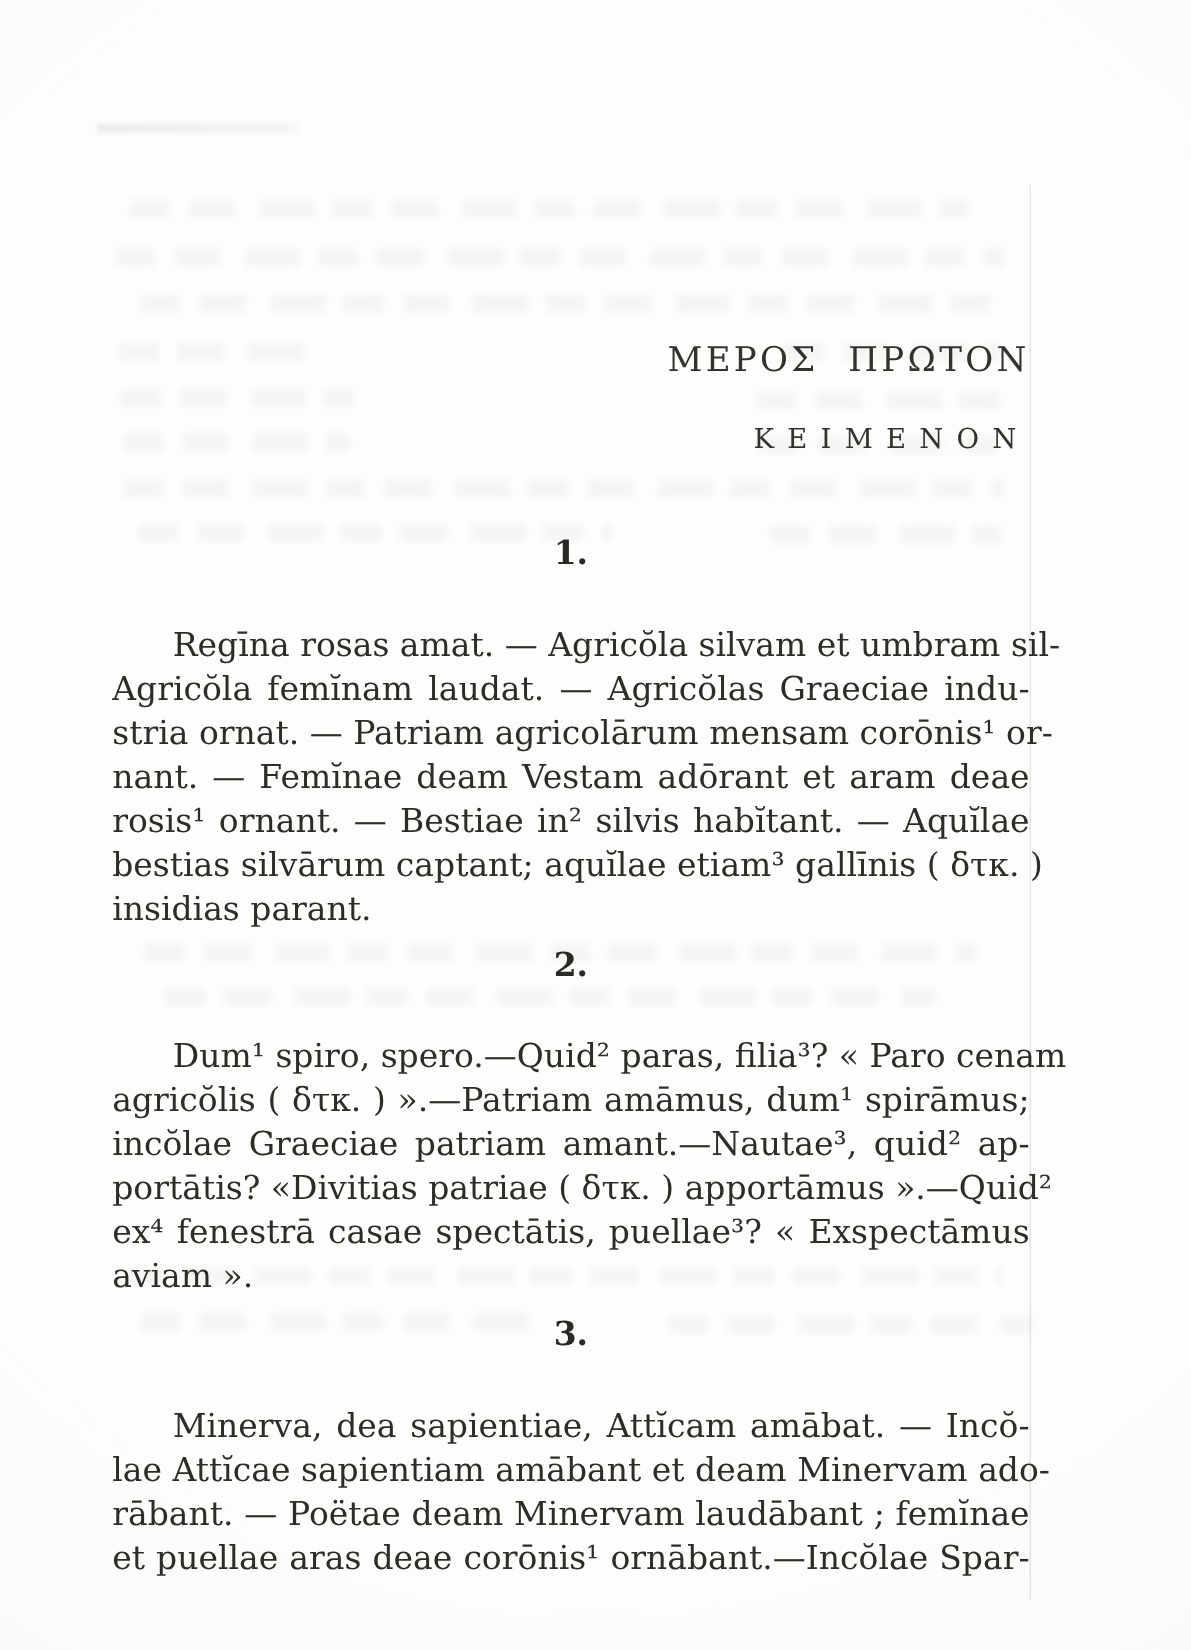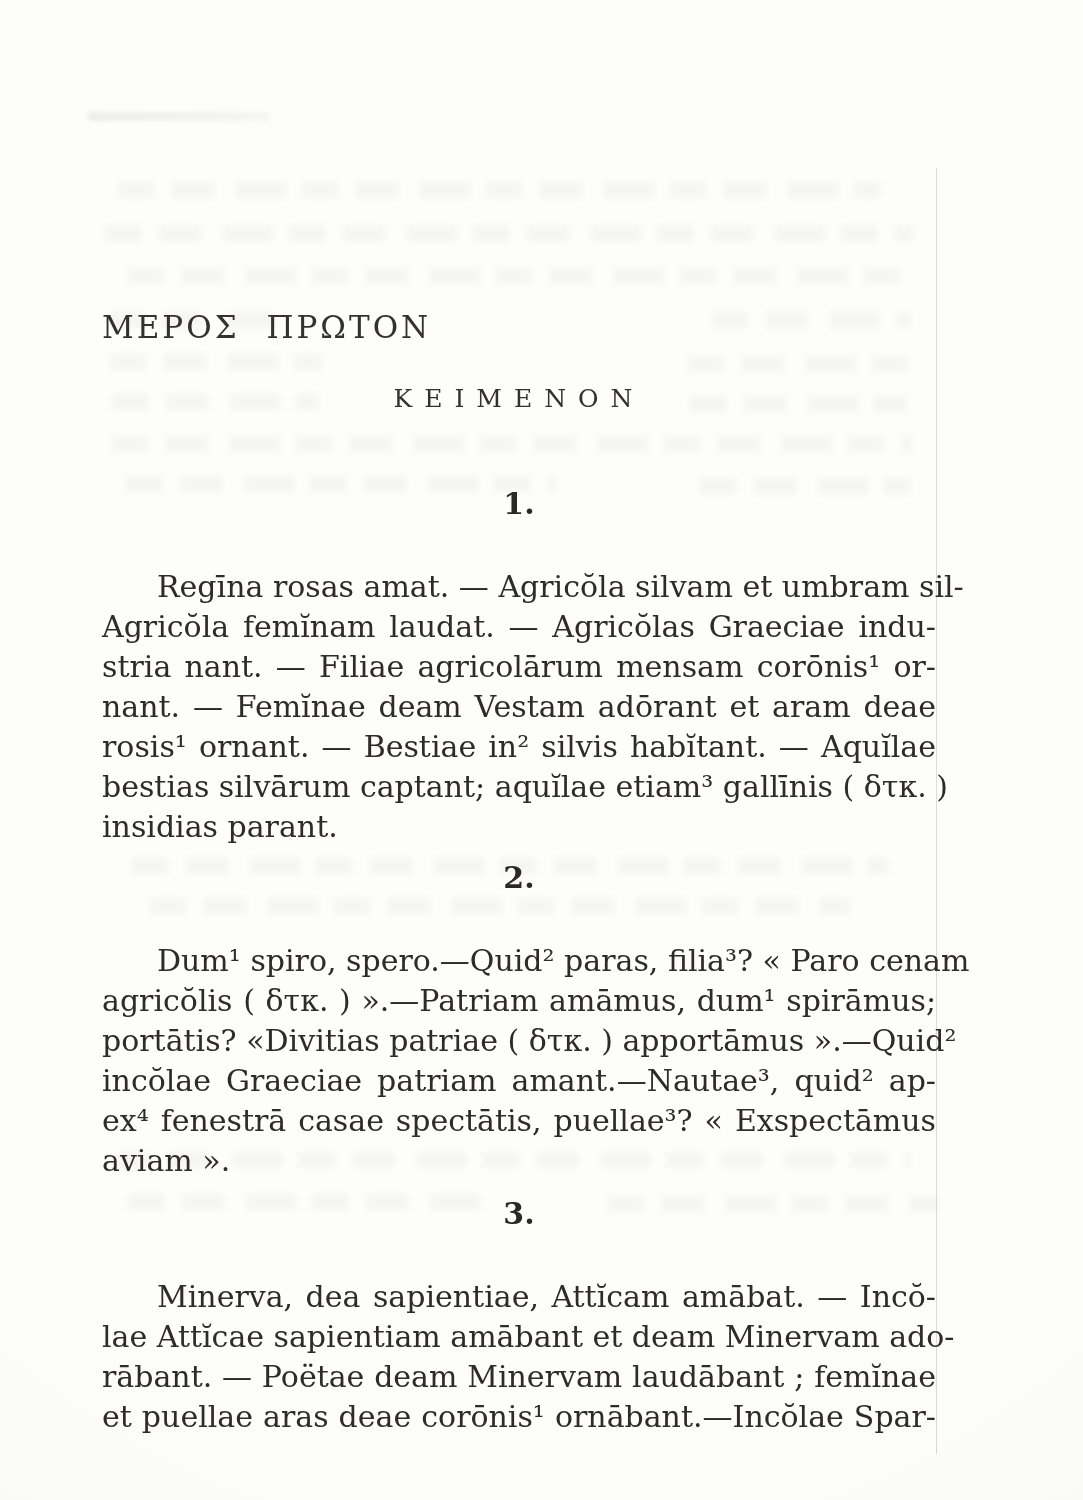--- a/index.html
+++ b/index.html
@@ -21,30 +21,30 @@
     color: #2e2c29;
   }
   .text-column {
     position: absolute;
     left: 102px;
     top: 0;
     width: 834px;
   }
   .part-title {
     margin-top: 308px;
-    text-align: left;
+    text-align: right;
     font-size: 31px;
     line-height: 38px;
     letter-spacing: 3px;
     word-spacing: 14px;
     color: #34322f;
   }
   .subtitle {
     margin-top: 37px;
-    text-align: center;
+    text-align: right;
     font-size: 25px;
     line-height: 32px;
     letter-spacing: 12px;
     color: #34322f;
   }
   .sec-num {
     text-align: center;
     font-weight: bold;
     font-size: 30px;
     line-height: 34px;
@@ -130,34 +130,34 @@
 
   <div class="text-column">
     <div class="part-title">ΜΕΡΟΣ ΠΡΩΤΟΝ</div>
     <div class="subtitle">ΚΕΙΜΕΝΟΝ</div>
     <div id="sections-root">
         <section class="exercise">
           <div class="sec-num">1.</div>
           <div class="para">
             <div class="line first">Regīna rosas amat. — Agricŏla silvam et umbram sil-</div>
             <div class="line">Agricŏla femĭnam laudat. — Agricŏlas Graeciae indu-</div>
-            <div class="line">stria nant. — Filiae agricolārum mensam corōnis¹ or-</div>
+            <div class="line">stria ornat. — Patriam agricolārum mensam corōnis¹ or-</div>
             <div class="line">nant. — Femĭnae deam Vestam adōrant et aram deae</div>
             <div class="line">rosis¹ ornant. — Bestiae in² silvis habĭtant. — Aquĭlae</div>
             <div class="line">bestias silvārum captant; aquĭlae etiam³ gallīnis ( δτκ. )</div>
             <div class="line last">insidias parant.</div>
           </div>
         </section>
         <section class="exercise">
           <div class="sec-num">2.</div>
           <div class="para">
             <div class="line first">Dum¹ spiro, spero.—Quid² paras, filia³? « Paro cenam</div>
             <div class="line">agricŏlis ( δτκ. ) ».—Patriam amāmus, dum¹ spirāmus;</div>
+            <div class="line">incŏlae Graeciae patriam amant.—Nautae³, quid² ap-</div>
             <div class="line">portātis? «Divitias patriae ( δτκ. ) apportāmus ».—Quid²</div>
-            <div class="line">incŏlae Graeciae patriam amant.—Nautae³, quid² ap-</div>
             <div class="line">ex⁴ fenestrā casae spectātis, puellae³? « Exspectāmus</div>
             <div class="line last">aviam ».</div>
           </div>
         </section>
         <section class="exercise">
           <div class="sec-num">3.</div>
           <div class="para">
             <div class="line first">Minerva, dea sapientiae, Attĭcam amābat. — Incŏ-</div>
             <div class="line">lae Attĭcae sapientiam amābant et deam Minervam ado-</div>
             <div class="line">rābant. — Poëtae deam Minervam laudābant ; femĭnae</div>

